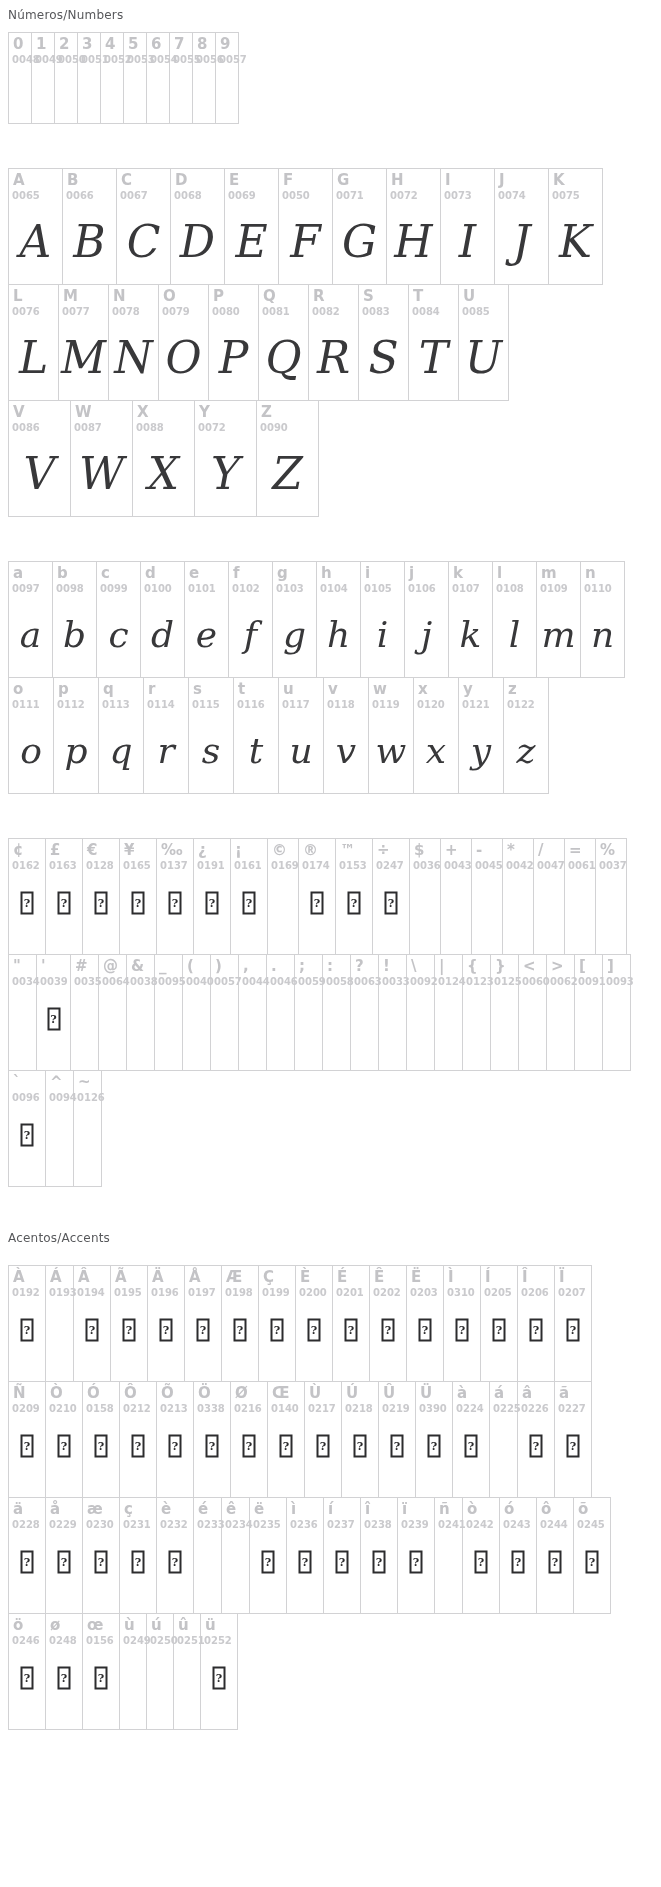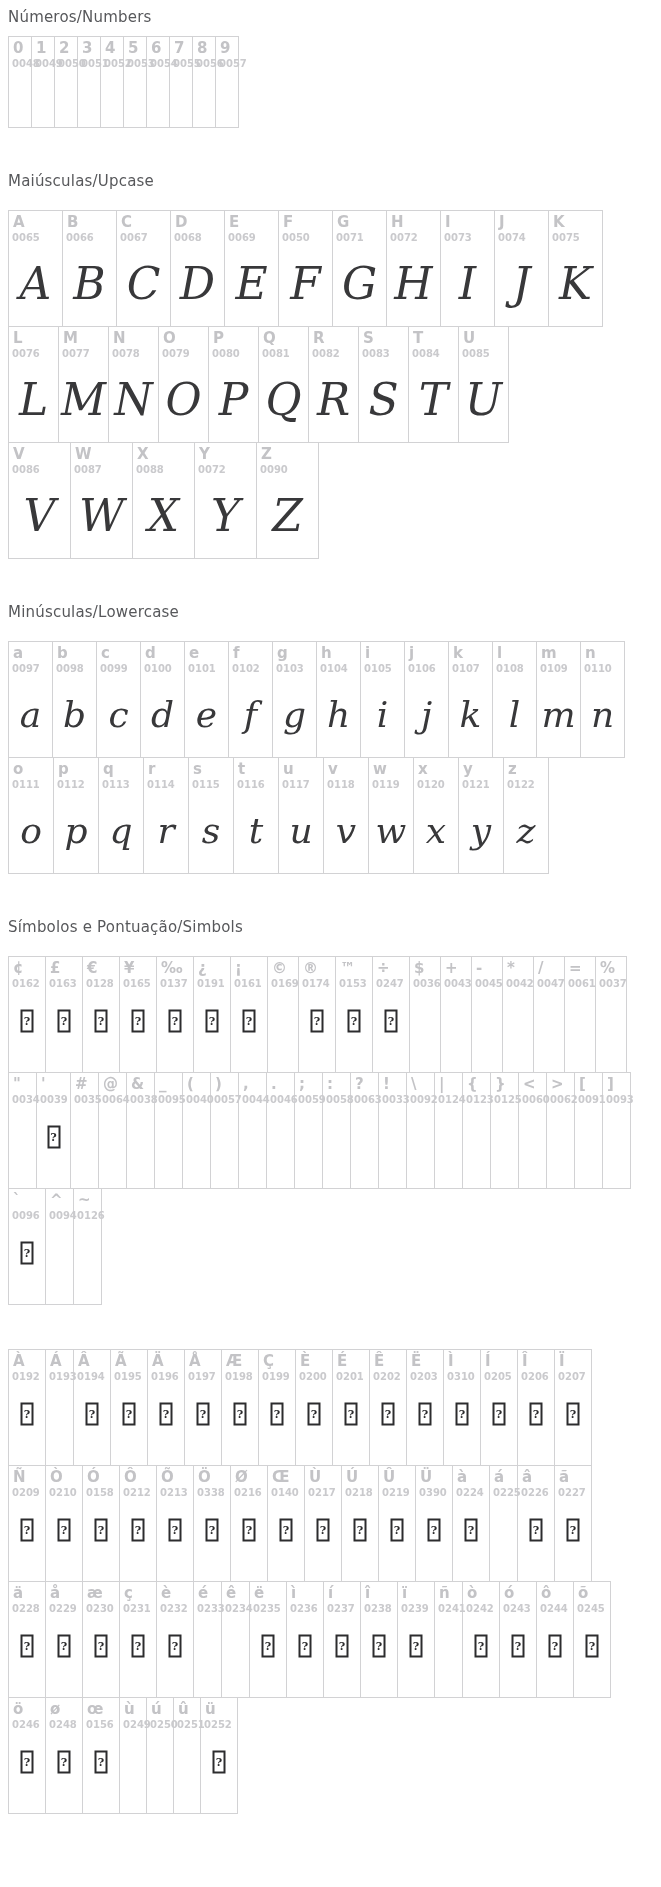--- a/index.html
+++ b/index.html
@@ -6,21 +6,21 @@
   html,body { background:#ffffff; }
   body {
     width:661px; min-height:1887px;
     font-family:"DejaVu Sans","Liberation Sans",sans-serif;
     position:relative;
   }
   .page { padding:8px 0 0 8px; }
   .section { margin-top:44px; }
   .section:first-child { margin-top:0; }
   .section-title {
-    font-size:15px; font-weight:400; color:#57585b;
+    font-size:12px; font-weight:400; color:#57585b;
     letter-spacing:0.2px; margin-bottom:20px;
   }
   .section:first-child .section-title { margin-bottom:10px; }
   .grid-row { display:flex; }
   .grid-row + .grid-row { margin-top:-1px; }
   .cell {
     position:relative; border:1px solid #d2d2d4;
     background:#fff; flex:0 0 auto;
   }
   .cell + .cell { margin-left:-1px; }
@@ -100,21 +100,20 @@
           </div>
           <div class="cell" style="width: 24px; height: 92px;">
             <div class="cell-char">9</div>
             <div class="cell-code">0057</div>
           </div>
         </div>
       </div>
   </div>
 
   <div class="section sec-upcase">
-    <h2 class="section-title">Maiúsculas/Upcase</h2>
     <div class="rows">
         <div class="grid-row">
           <div class="cell" style="width: 55px; height: 117px;">
             <div class="cell-char">A</div>
             <div class="cell-code">0065</div>
             <div class="glyph-script">A</div>
           </div>
           <div class="cell" style="width: 55px; height: 117px;">
             <div class="cell-char">B</div>
             <div class="cell-code">0066</div>
@@ -242,21 +241,20 @@
           <div class="cell" style="width: 63px; height: 117px;">
             <div class="cell-char">Z</div>
             <div class="cell-code">0090</div>
             <div class="glyph-script">Z</div>
           </div>
         </div>
       </div>
   </div>
 
   <div class="section sec-lowercase">
-    <h2 class="section-title">Minúsculas/Lowercase</h2>
     <div class="rows">
         <div class="grid-row">
           <div class="cell" style="width: 45px; height: 117px;">
             <div class="cell-char">a</div>
             <div class="cell-code">0097</div>
             <div class="glyph-script">a</div>
           </div>
           <div class="cell" style="width: 45px; height: 117px;">
             <div class="cell-char">b</div>
             <div class="cell-code">0098</div>
@@ -382,21 +380,20 @@
           <div class="cell" style="width: 46px; height: 117px;">
             <div class="cell-char">z</div>
             <div class="cell-code">0122</div>
             <div class="glyph-script">z</div>
           </div>
         </div>
       </div>
   </div>
 
   <div class="section sec-symbols">
-    <h2 class="section-title">Símbolos e Pontuação/Simbols</h2>
     <div class="rows">
         <div class="grid-row">
           <div class="cell" style="width: 38px; height: 117px;">
             <div class="cell-char">¢</div>
             <div class="cell-code">0162</div>
             <div class="glyph-tofu">?</div>
           </div>
           <div class="cell" style="width: 38px; height: 117px;">
             <div class="cell-char">£</div>
             <div class="cell-code">0163</div>
@@ -578,20 +575,21 @@
           </div>
           <div class="cell" style="width: 29px; height: 117px;">
             <div class="cell-char">~</div>
             <div class="cell-code">0126</div>
           </div>
         </div>
       </div>
   </div>
 
   <div class="section sec-accents">
+    <h2 class="section-title">Acentos/Accents</h2>
     <div class="rows">
         <div class="grid-row">
           <div class="cell" style="width: 38px; height: 117px;">
             <div class="cell-char">À</div>
             <div class="cell-code">0192</div>
             <div class="glyph-tofu">?</div>
           </div>
           <div class="cell" style="width: 29px; height: 117px;">
             <div class="cell-char">Á</div>
             <div class="cell-code">0193</div>

